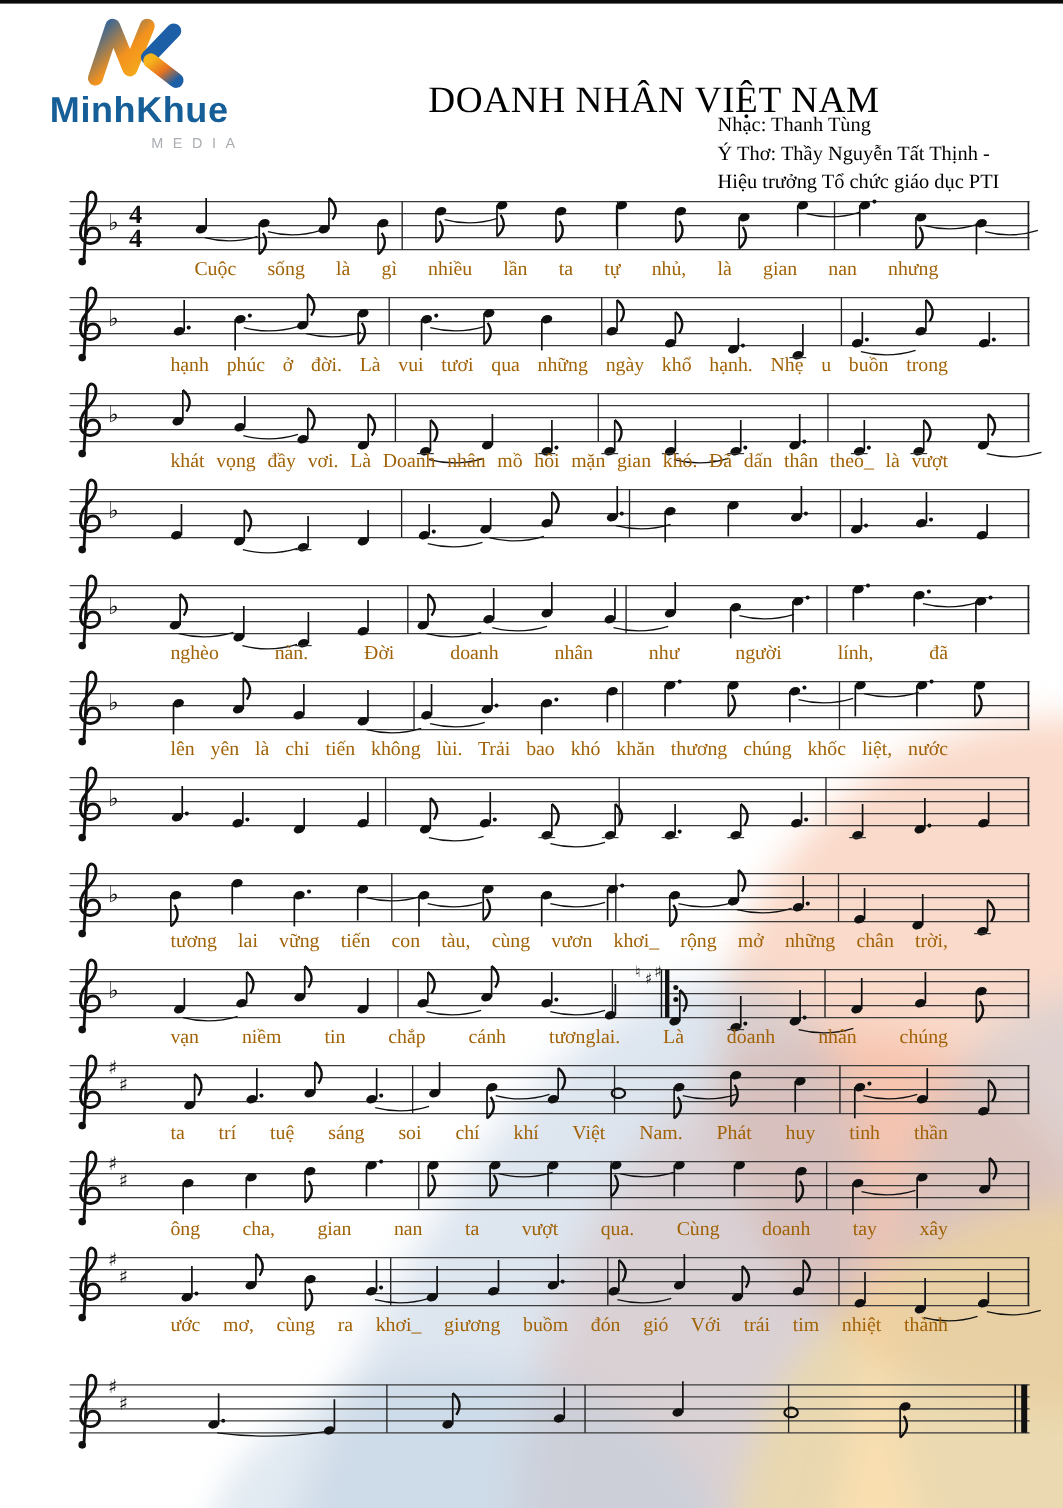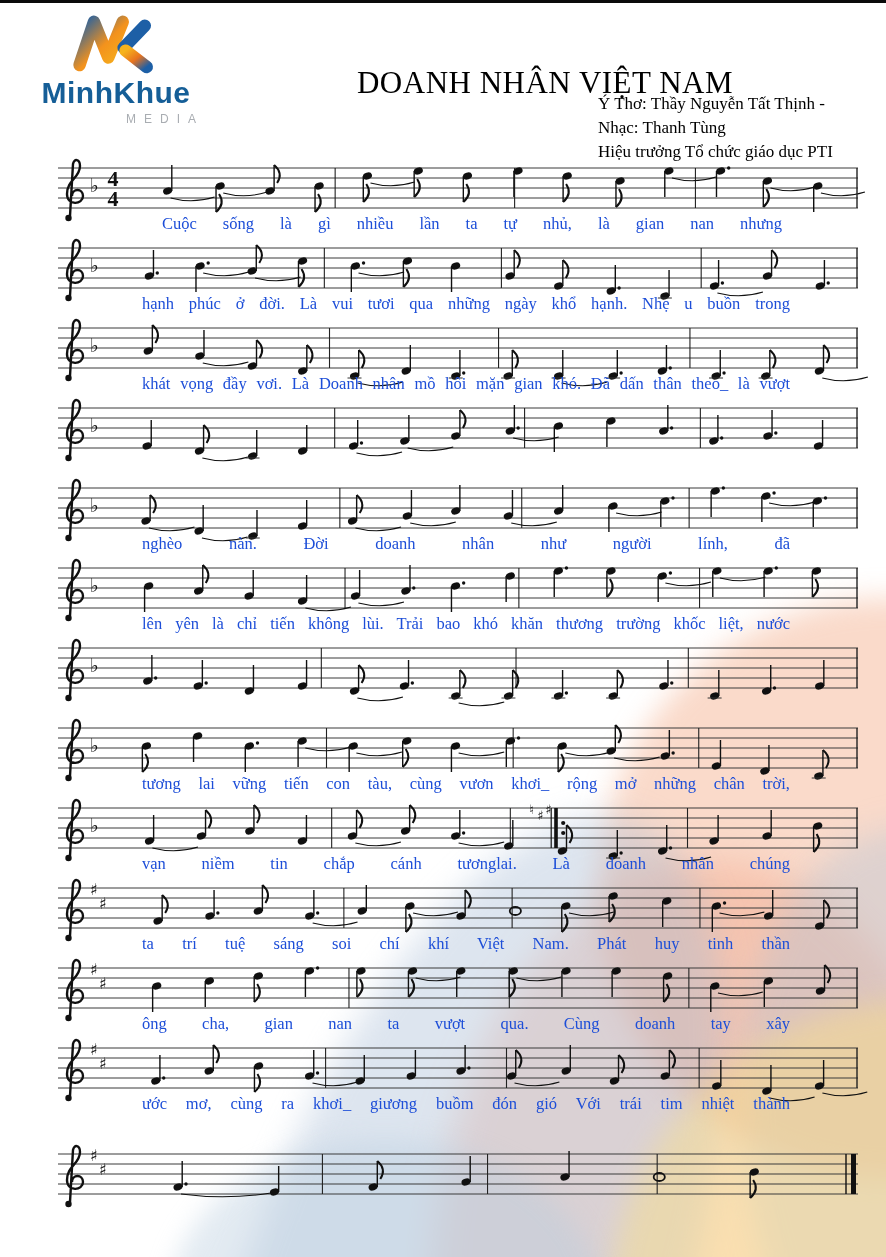--- a/index.html
+++ b/index.html
@@ -26,21 +26,21 @@
   .logo-sub{color:#a9adb2;font-size:12px;letter-spacing:8px;margin-top:4px;margin-left:8px;text-align:right;}
   .title{position:absolute;left:240px;top:44px;width:610px;text-align:center;
          font-size:31px;font-weight:normal;letter-spacing:0.5px;white-space:nowrap;}
   .credits{position:absolute;left:598px;top:92px;font-size:17px;line-height:1.40;}
 
   
   .systems{position:absolute;left:58px;top:158px;width:800px;}
   .system{position:relative;height:80px;}
   .system.last{margin-top:26px;}
   .staff-svg{position:absolute;left:0;top:0;overflow:visible;}
-  .lyric{position:absolute;left:84px;top:56px;width:648px;font-size:16.5px;color:#1d4ed8;
+  .lyric{position:absolute;left:84px;top:56px;width:648px;font-size:16.5px;color:#a16207;
          text-align:justify;text-align-last:justify;line-height:1.2;}
 </style>
 </head>
 <body>
 
 <div class="page">
   <div class="topbar"></div>
 
   <div>
     <div class="wm wm-peach-circle"></div>
@@ -74,22 +74,22 @@
           <path d="M60,43 L82,60" stroke="url(#gOB)"></path>
         </g>
       </svg>
       <div class="logo-name">MinhKhue</div>
       <div class="logo-sub">MEDIA</div>
     </div>
 
     <h1 class="title">DOANH NHÂN VIỆT NAM</h1>
 
     <div class="credits">
+      <div>Nhạc: Thanh Tùng</div>
       <div>Ý Thơ: Thầy Nguyễn Tất Thịnh -</div>
-      <div>Nhạc: Thanh Tùng</div>
       <div>Hiệu trưởng Tổ chức giáo dục PTI</div>
     </div>
 
     <div class="systems" id="systems">
         <div class="system">
           <svg width="800" height="80" viewBox="0 0 800 80" class="staff-svg">
             <line x1="0" y1="10" x2="800" y2="10" stroke="#3a3a3a" stroke-width="1"></line>
             <line x1="0" y1="20" x2="800" y2="20" stroke="#3a3a3a" stroke-width="1"></line>
             <line x1="0" y1="30" x2="800" y2="30" stroke="#3a3a3a" stroke-width="1"></line>
             <line x1="0" y1="40" x2="800" y2="40" stroke="#3a3a3a" stroke-width="1"></line>
@@ -454,21 +454,21 @@
             <line x1="654.7786961018772" y1="13" x2="654.7786961018772" y2="39" stroke="#101010" stroke-width="1.4"></line>
             <path d="M661.9786961018773,20 Q684.7644103875916,26 707.5501246733058,19" stroke="#101010" stroke-width="1.1" fill="none"></path>
             <ellipse cx="710.2880887213562" cy="13" rx="4.6" ry="3.4" fill="#101010" transform="rotate(-18 710.2880887213562 13)"></ellipse>
             <line x1="706.0880887213561" y1="13" x2="706.0880887213561" y2="39" stroke="#101010" stroke-width="1.4"></line>
             <circle cx="718.2880887213562" cy="10" r="1.7" fill="#101010"></circle>
             <ellipse cx="758.5511459752119" cy="13" rx="4.6" ry="3.4" fill="#101010" transform="rotate(-18 758.5511459752119 13)"></ellipse>
             <line x1="754.3511459752118" y1="13" x2="754.3511459752118" y2="39" stroke="#101010" stroke-width="1.4"></line>
             <path d="M754.3511459752118,39 C761.3511459752118,33 761.3511459752118,27 757.3511459752118,21" stroke="#101010" stroke-width="2" fill="none"></path>
             <line x1="799" y1="10" x2="799" y2="50" stroke="#222" stroke-width="1.4"></line>
           </svg>
-          <div class="lyric">lên yên là chỉ tiến không lùi. Trải bao khó khăn thương trường khốc liệt, nước</div>
+          <div class="lyric">lên yên là chỉ tiến không lùi. Trải bao khó khăn thương chúng khốc liệt, nước</div>
         </div>
         <div class="system">
           <svg width="800" height="80" viewBox="0 0 800 80" class="staff-svg">
             <line x1="0" y1="10" x2="800" y2="10" stroke="#3a3a3a" stroke-width="1"></line>
             <line x1="0" y1="20" x2="800" y2="20" stroke="#3a3a3a" stroke-width="1"></line>
             <line x1="0" y1="30" x2="800" y2="30" stroke="#3a3a3a" stroke-width="1"></line>
             <line x1="0" y1="40" x2="800" y2="40" stroke="#3a3a3a" stroke-width="1"></line>
             <line x1="0" y1="50" x2="800" y2="50" stroke="#3a3a3a" stroke-width="1"></line>
             <g stroke="#101010" fill="none" stroke-width="2.4">
               <path d="M14,38 C14,30 25,30 25,38 C25,47 9,48 9,36 C9,22 22,20 22,8 C22,1 16,0 15,6 L12,58"></path>

